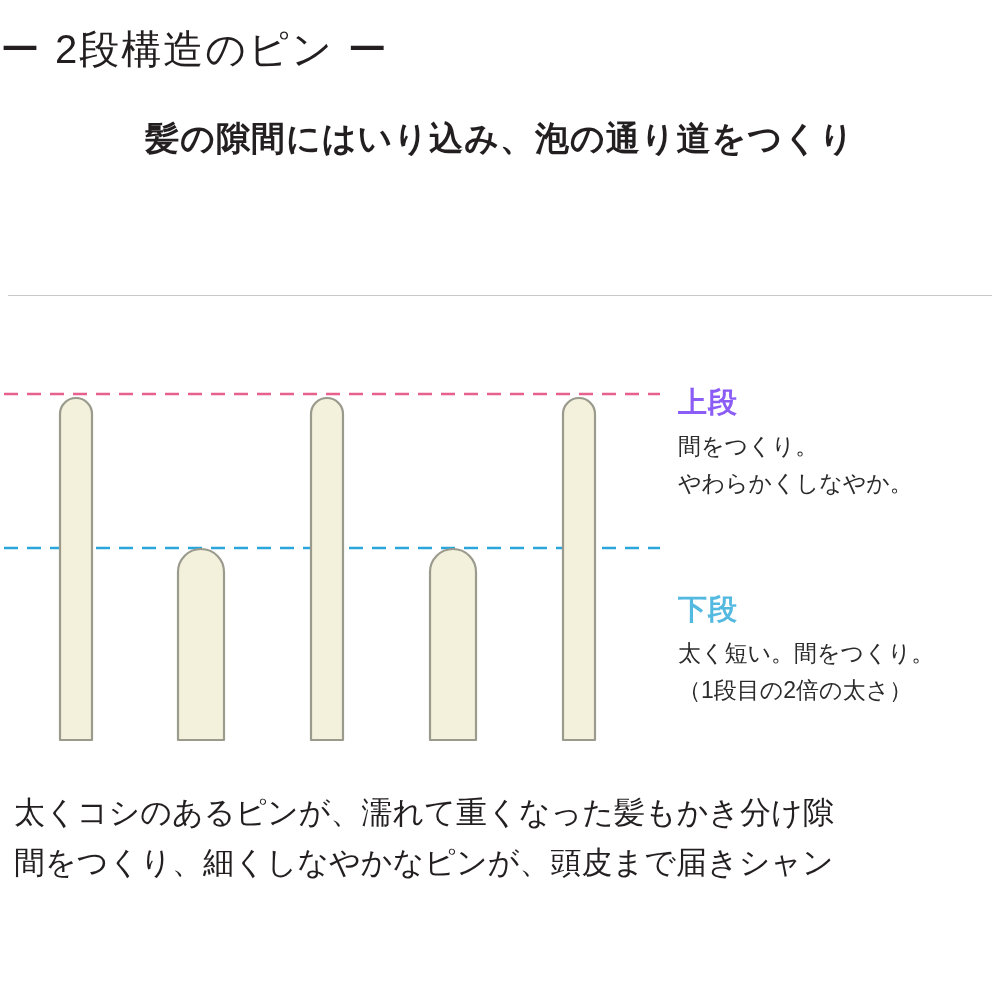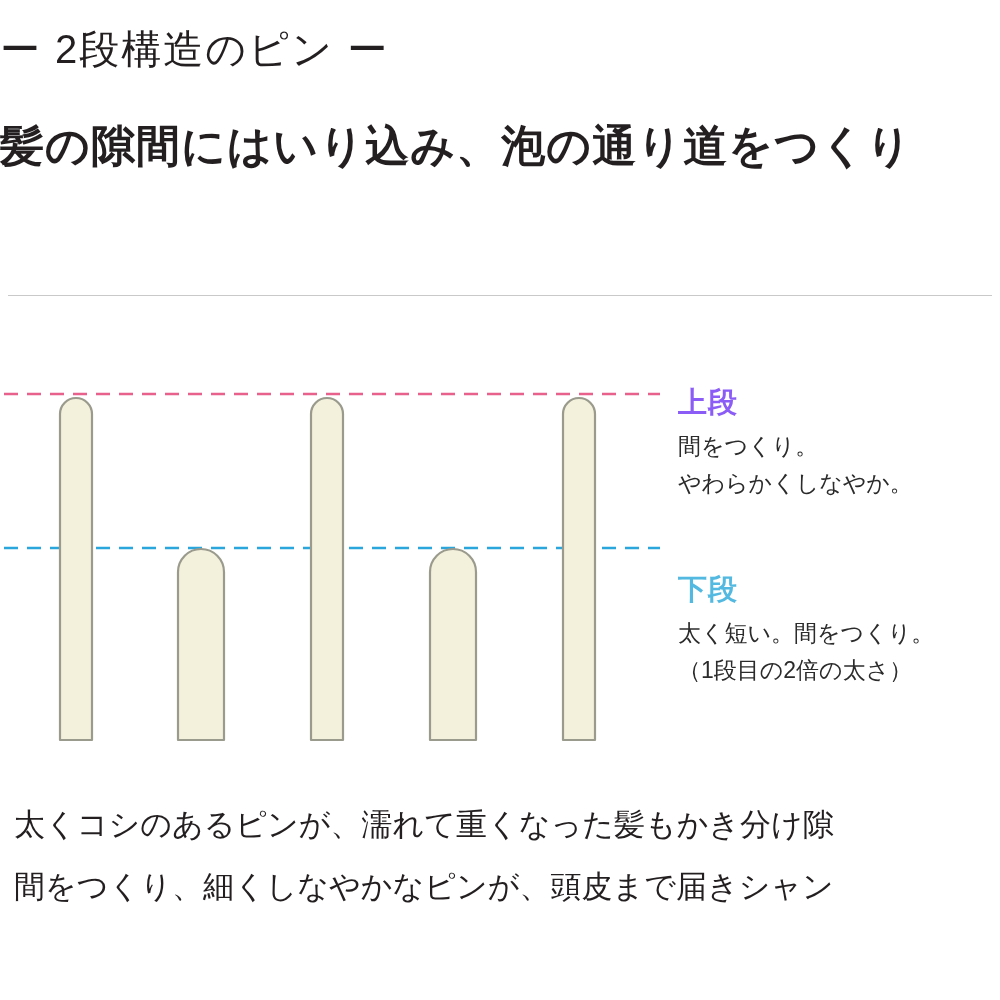--- a/index.html
+++ b/index.html
@@ -34,22 +34,22 @@
     letter-spacing: 2px;
     color: #231f20;
     white-space: nowrap;
   }
 
   .subtitle {
     position: absolute;
     top: 112px;
     left: 0;
     width: 1000px;
-    text-align: left;
-    font-size: 44px;
+    text-align: center;
+    font-size: 34px;
     font-weight: 700;
     line-height: 1.55;
     letter-spacing: 1px;
     color: #231f20;
   }
   .subtitle .line {
     display: block;
   }
 
   .divider {
@@ -84,42 +84,42 @@
   .legend-lower { top: 572px; }
 
   .legend-head {
     font-size: 29px;
     font-weight: 700;
     letter-spacing: 1px;
     line-height: 1.2;
     margin-bottom: 8px;
   }
   .legend-head.pink { color: #8b5cf6; }
-  .legend-head.blue { color: #53b9e0; }
+  .legend-head.blue { color: #53b9e0; margin-top: 20px; }
 
   .legend-body {
     font-size: 23px;
     line-height: 1.6;
     color: #2b2b2b;
     letter-spacing: 0px;
     white-space: nowrap;
   }
 
   
   .footer-text {
     position: absolute;
     top: 788px;
     left: 14px;
     width: 975px;
     font-size: 31px;
     line-height: 1.62;
     color: #231f20;
     letter-spacing: 0px;
   }
-  .footer-text .line { display: block; margin-top: 12px; }
+  .footer-text .line { display: block; }
 </style>
 </head>
 <body>
 
 <div class="page">
 
   <div class="title">ー 2段構造のピン ー</div>
 
   <div class="subtitle">
     <span class="line">髪の隙間にはいり込み、泡の通り道をつくり</span>

